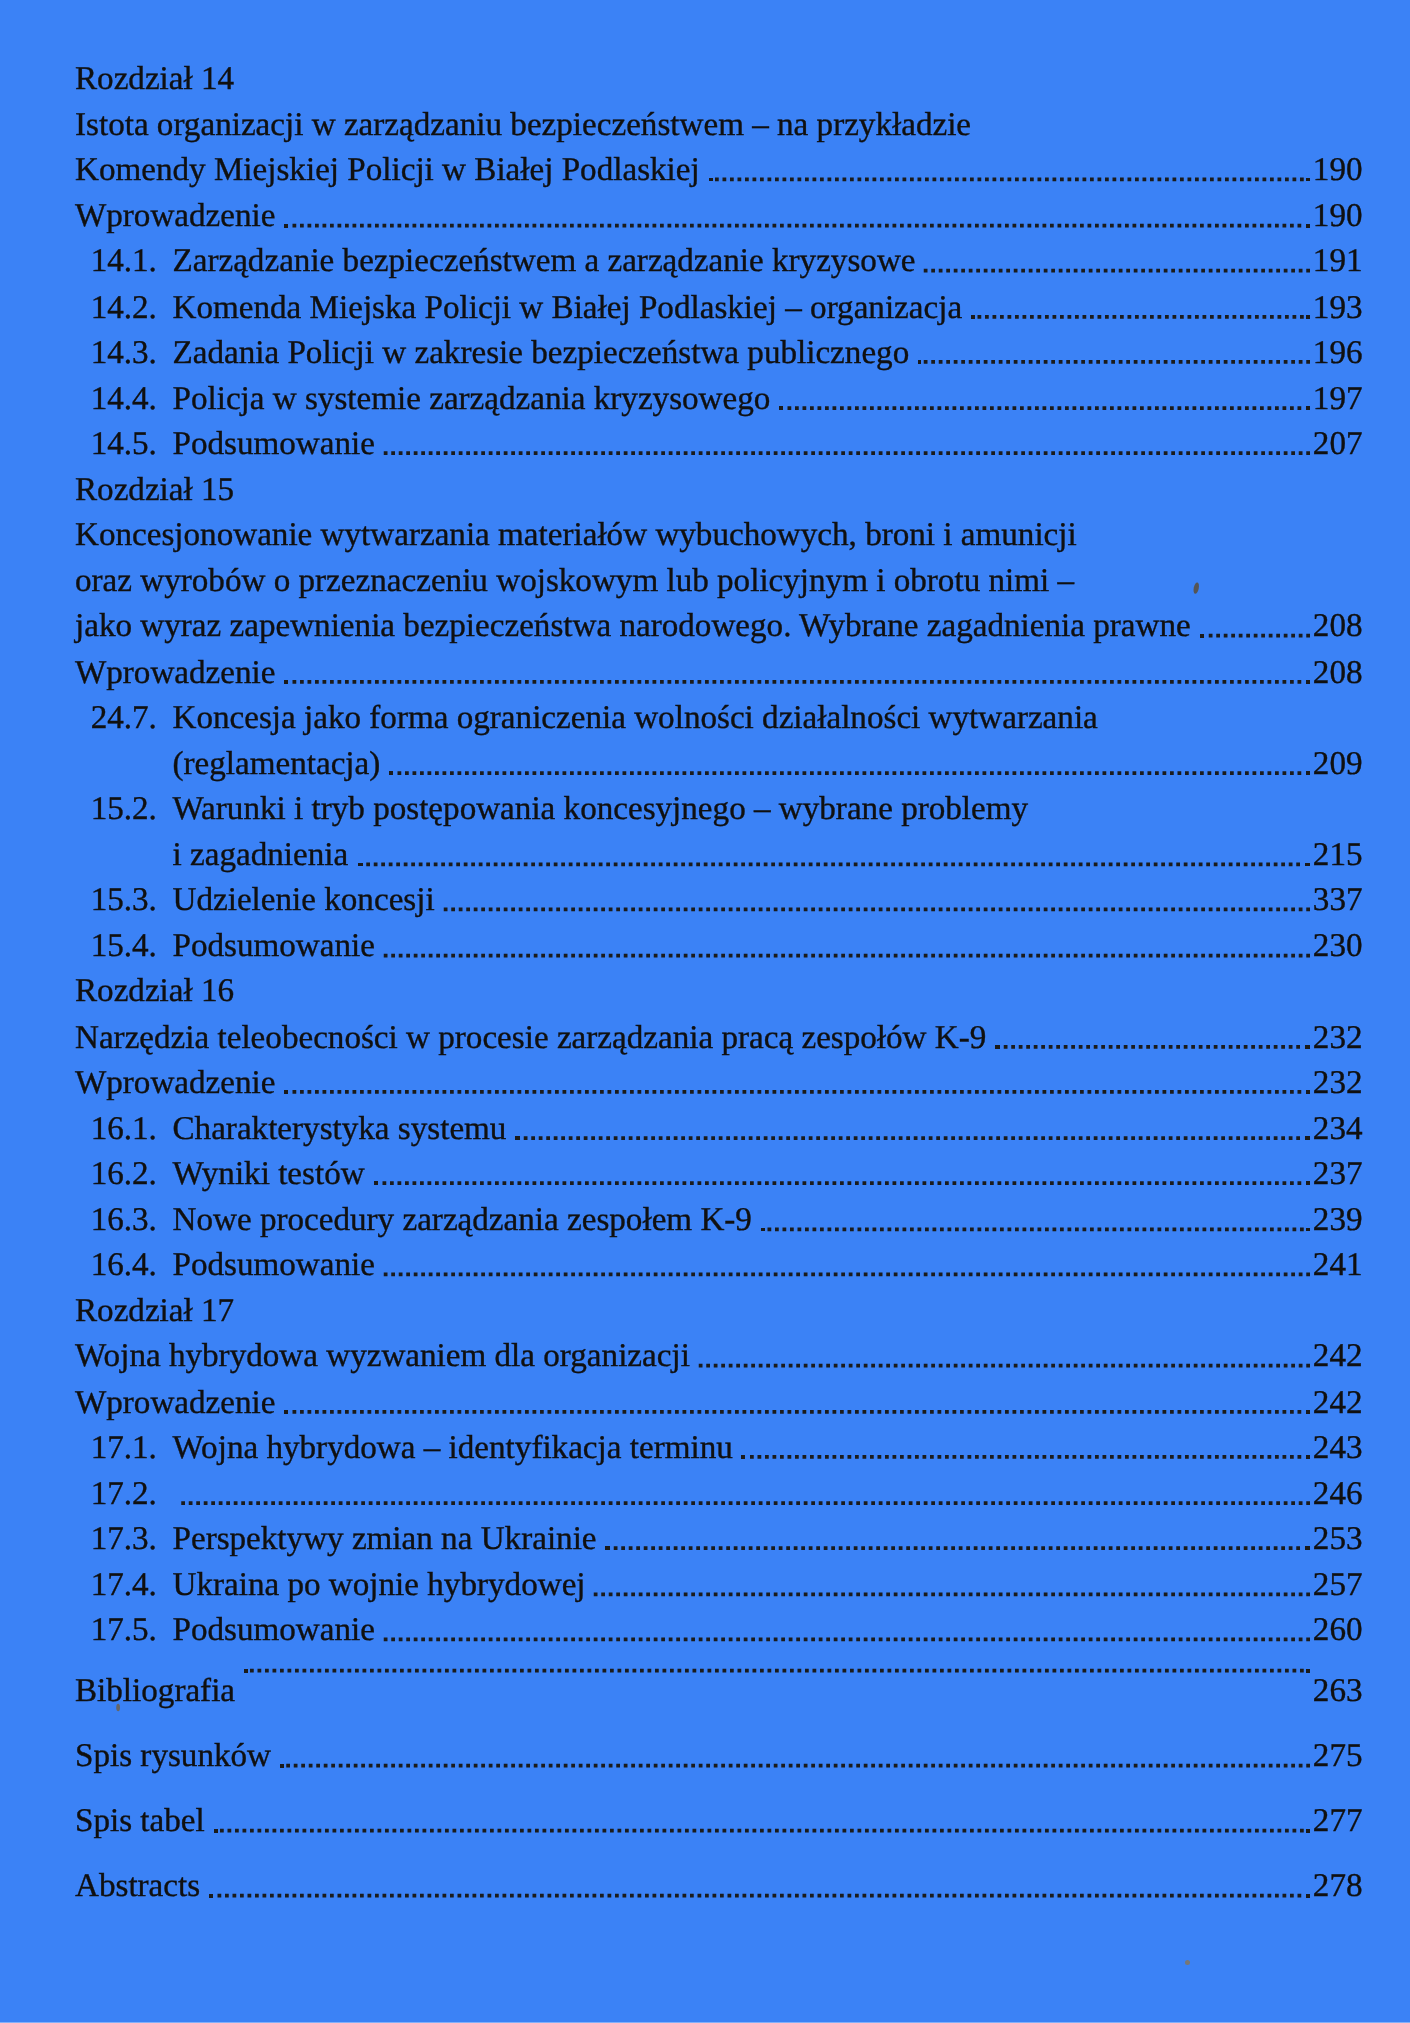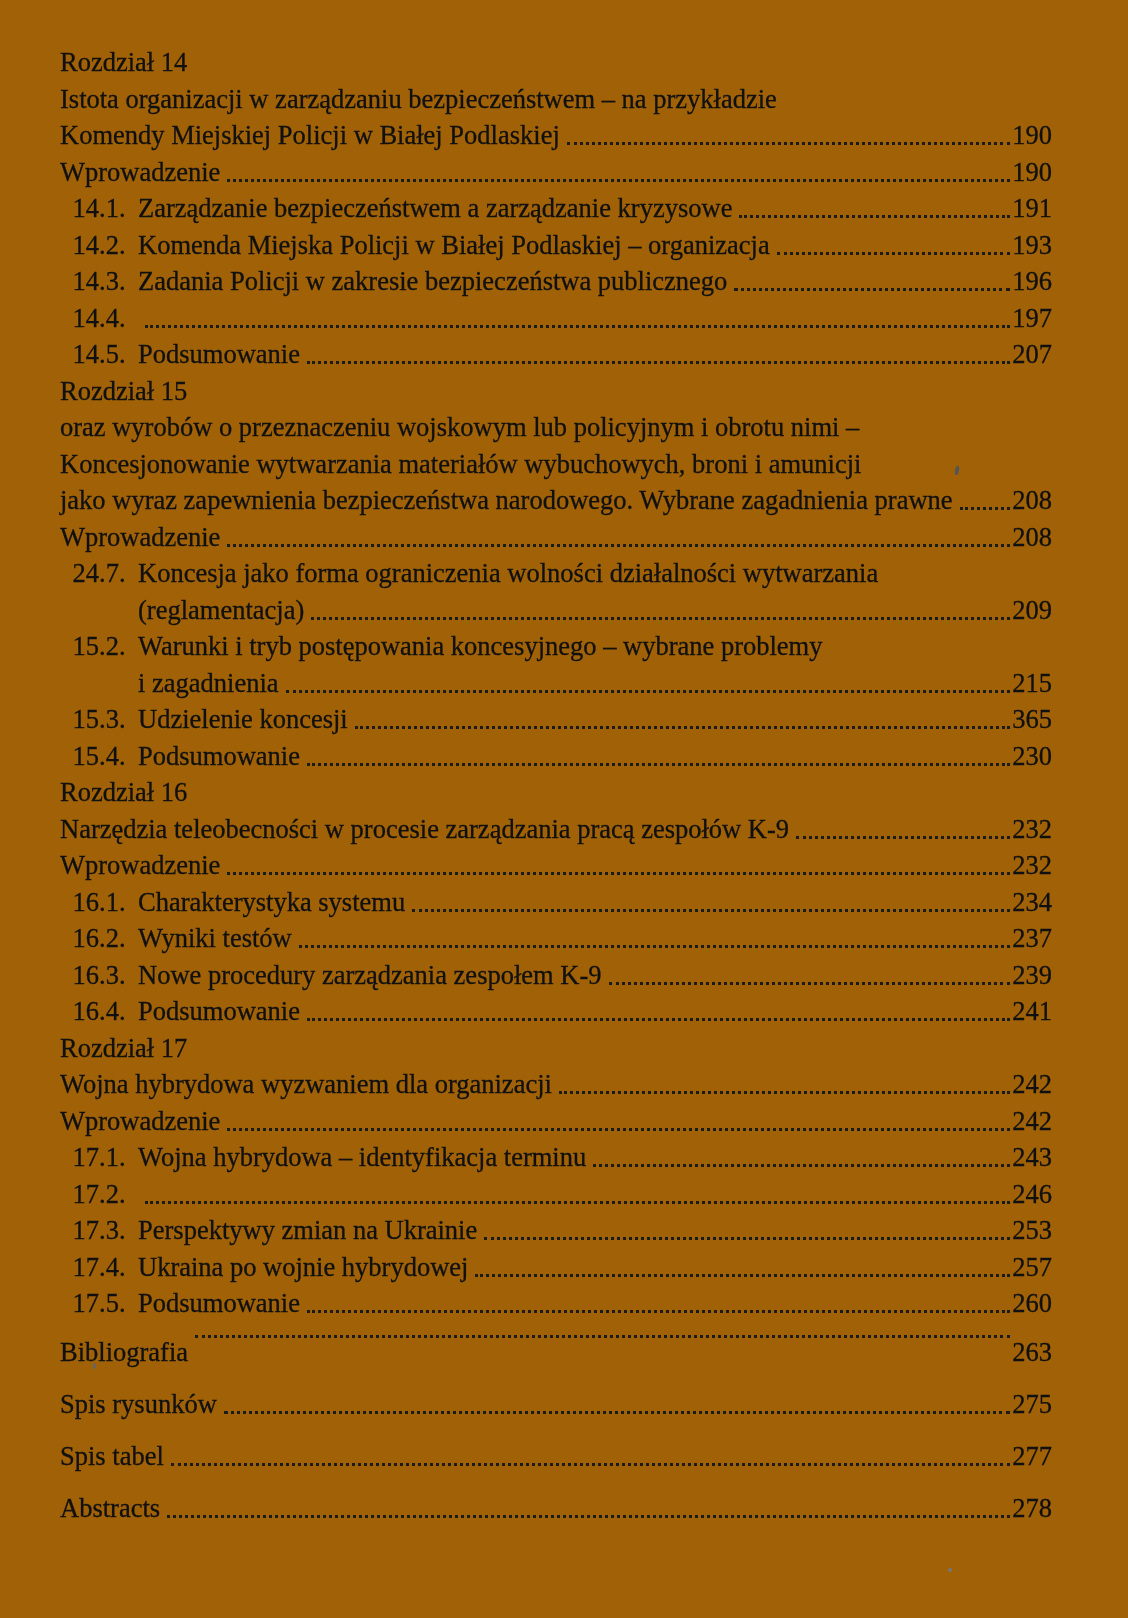--- a/index.html
+++ b/index.html
@@ -13,22 +13,22 @@
     overflow: hidden;
     font-family: "Liberation Serif", "DejaVu Serif", serif;
     color: #101010;
     -webkit-text-stroke: 0.3px #101010;
   }
   .page {
     box-sizing: border-box;
     position: relative;
     width: 1128px;
     height: 1618px;
-    padding: 44px 76px 0 60px;
-    background: #a16207;
+    padding: 44px 38px 0 60px;
+    background: #3b82f6;
   }
   .section { }
   .section:first-child { margin-top: 0; }
   .section.backmatter { margin-top: 12px; }
   .backmatter .row { margin-top: 15.5px; }
   .backmatter .row:first-child { margin-top: 0; align-items: flex-end; }
 
   .row {
     display: flex;
     align-items: baseline;
@@ -103,39 +103,40 @@
           <span class="pg">193</span>
         </div>
         <div class="row item">
           <span class="num">14.3.</span>
           <span class="txt">Zadania Policji w zakresie bezpieczeństwa publicznego</span>
           <span class="leader"></span>
           <span class="pg">196</span>
         </div>
         <div class="row item">
           <span class="num">14.4.</span>
+          <span class="txt">Policja w systemie zarządzania kryzysowego</span>
           <span class="leader"></span>
           <span class="pg">197</span>
         </div>
         <div class="row item">
           <span class="num">14.5.</span>
           <span class="txt">Podsumowanie</span>
           <span class="leader"></span>
           <span class="pg">207</span>
         </div>
       </section>
       <section class="section">
         <div class="row chapter">
           <span class="txt">Rozdział 15</span>
         </div>
         <div class="row title">
+          <span class="txt">Koncesjonowanie wytwarzania materiałów wybuchowych, broni i amunicji</span>
+        </div>
+        <div class="row title">
           <span class="txt">oraz wyrobów o przeznaczeniu wojskowym lub policyjnym i obrotu nimi –</span>
-        </div>
-        <div class="row title">
-          <span class="txt">Koncesjonowanie wytwarzania materiałów wybuchowych, broni i amunicji</span>
         </div>
         <div class="row title">
           <span class="txt">jako wyraz zapewnienia bezpieczeństwa narodowego. Wybrane zagadnienia prawne</span>
           <span class="leader"></span>
           <span class="pg">208</span>
         </div>
         <div class="row title">
           <span class="txt">Wprowadzenie</span>
           <span class="leader"></span>
           <span class="pg">208</span>
@@ -157,21 +158,21 @@
         <div class="row cont">
           <span class="num"></span>
           <span class="txt">i zagadnienia</span>
           <span class="leader"></span>
           <span class="pg">215</span>
         </div>
         <div class="row item">
           <span class="num">15.3.</span>
           <span class="txt">Udzielenie koncesji</span>
           <span class="leader"></span>
-          <span class="pg">365</span>
+          <span class="pg">337</span>
         </div>
         <div class="row item">
           <span class="num">15.4.</span>
           <span class="txt">Podsumowanie</span>
           <span class="leader"></span>
           <span class="pg">230</span>
         </div>
       </section>
       <section class="section">
         <div class="row chapter">

